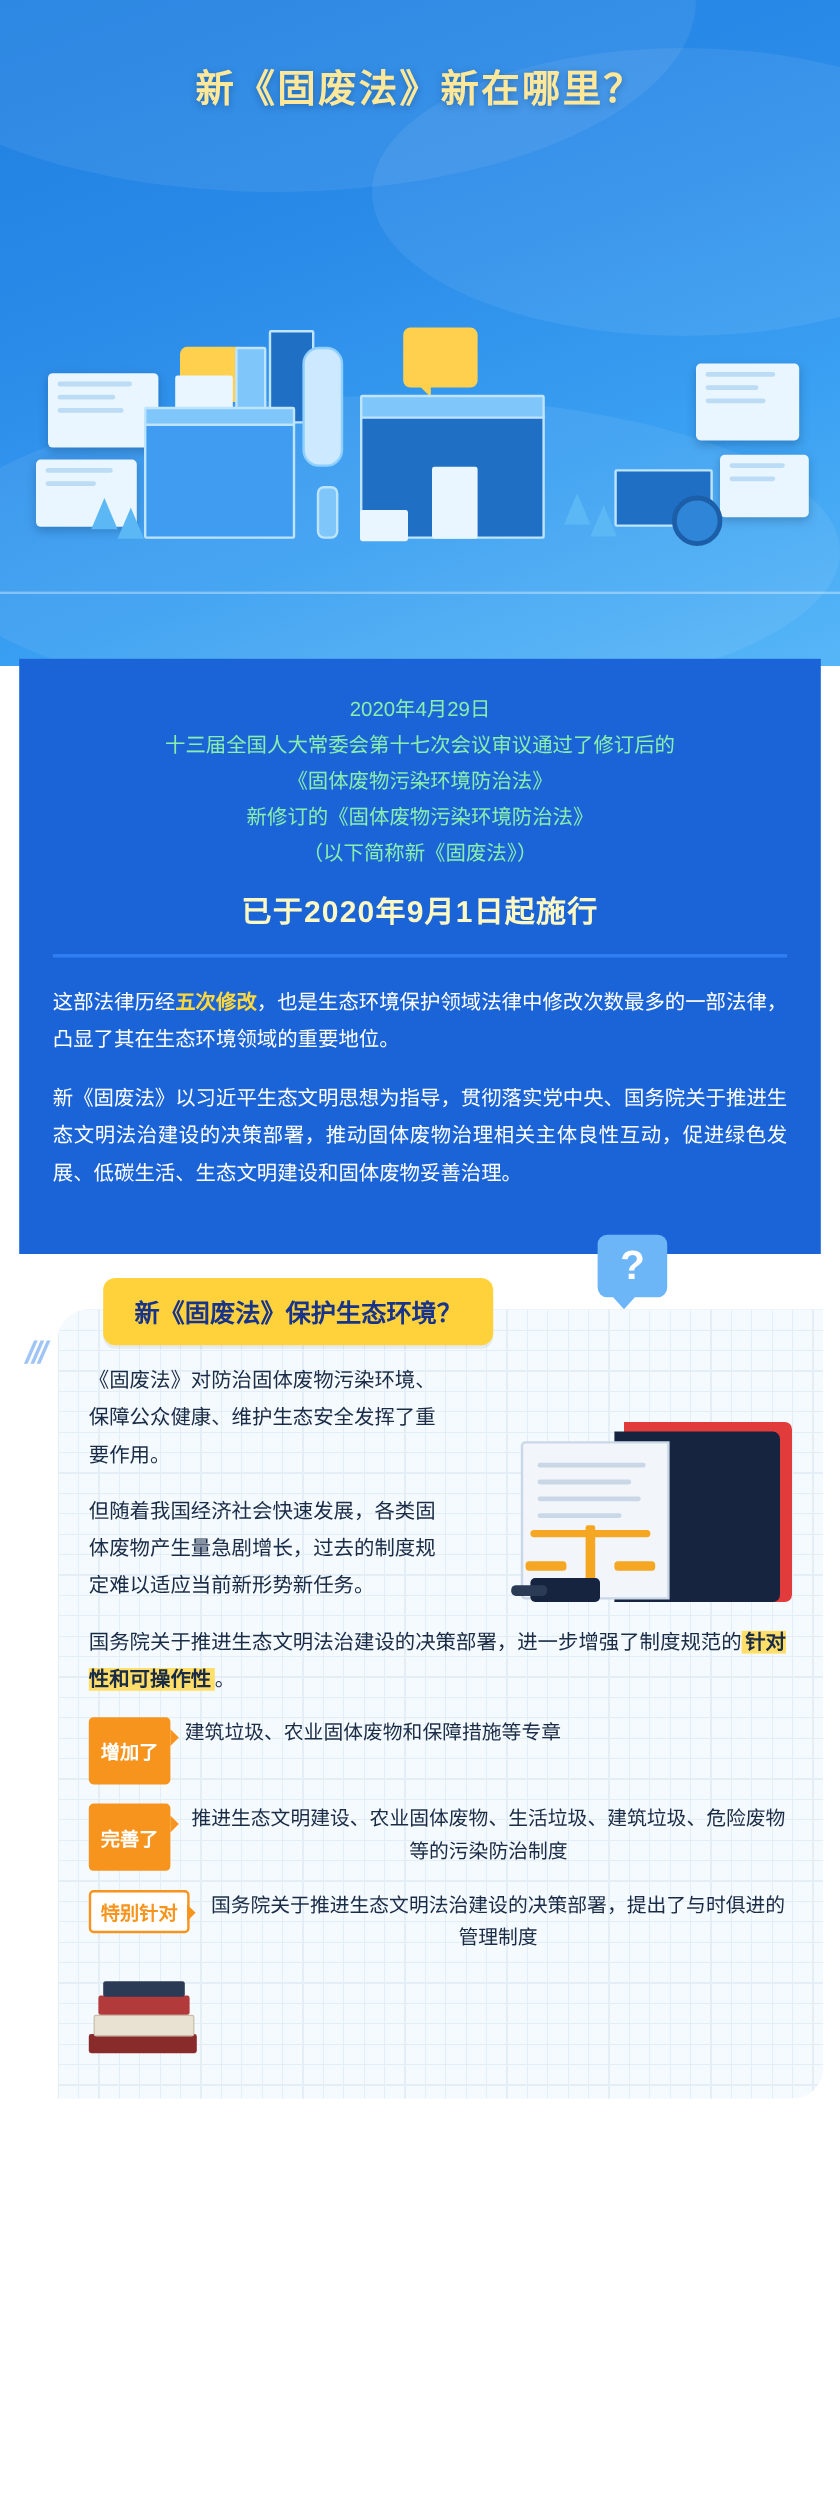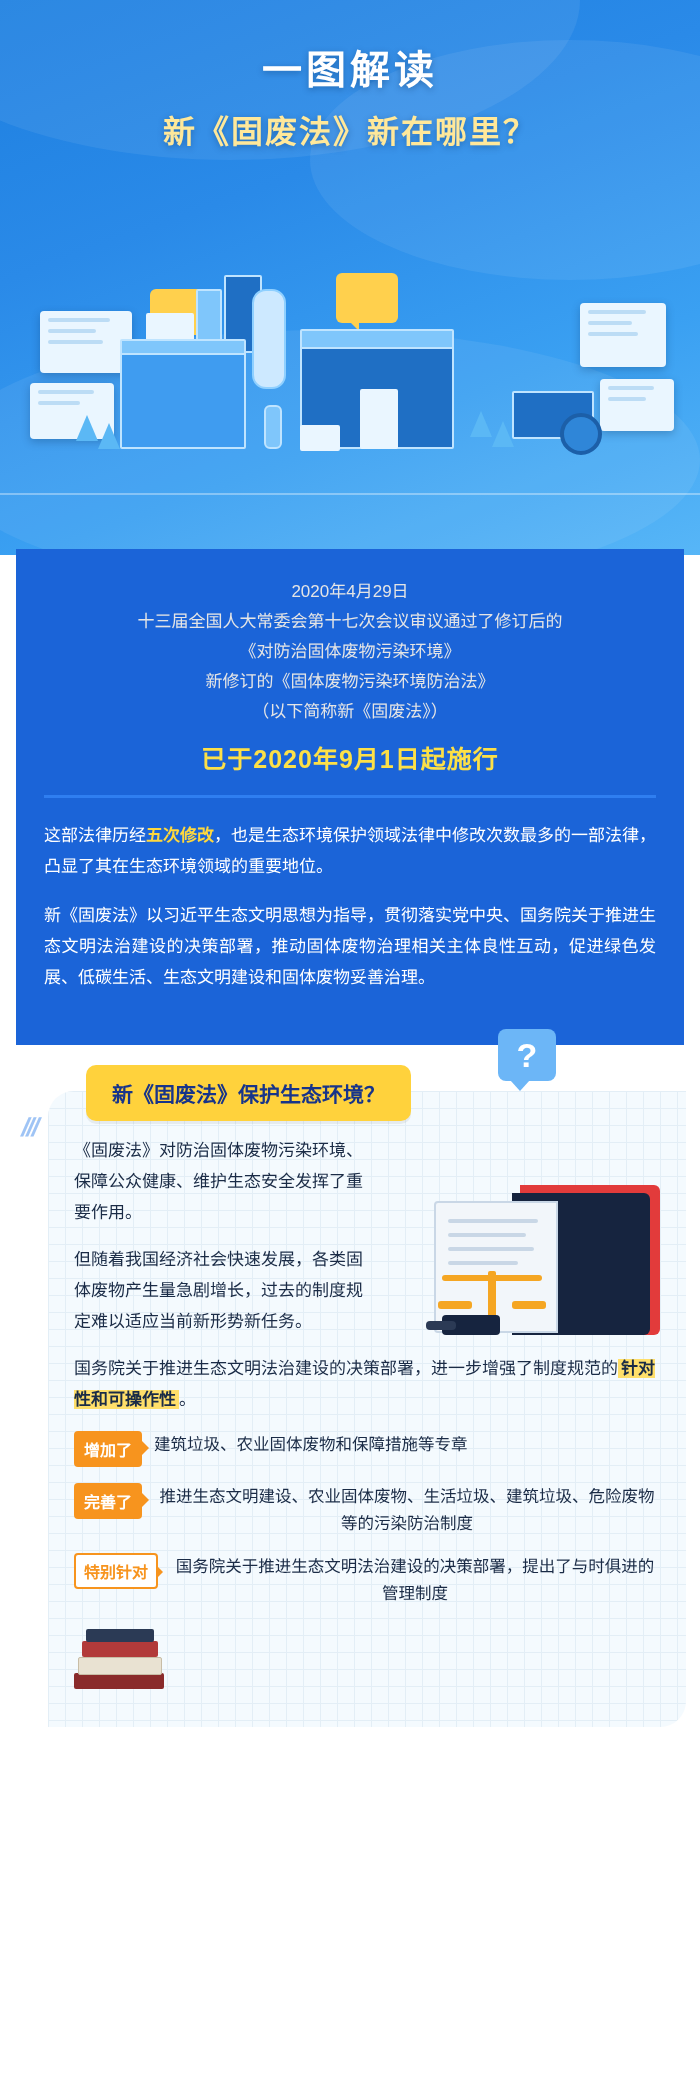--- a/index.html
+++ b/index.html
@@ -79,25 +79,25 @@
     position:relative;
     margin:0 16px;
     margin-top:-6px;
     background:#1b64d8;
     padding:28px 28px 34px 28px;
     color:#ffffff;
     box-sizing:border-box;
     width:668px;
   }
   .panel .ctext{
-    text-align:center;font-size:17px;line-height:30px;color:#e5e5e5;
+    text-align:center;font-size:17px;line-height:30px;color:#86efac;
   }
   .panel .hl{
     text-align:center;margin-top:12px;
-    font-size:25px;font-weight:bold;color:#fde047;letter-spacing:1px;
+    font-size:25px;font-weight:bold;color:#fef9c3;letter-spacing:1px;
   }
   .divider{
     height:3px;background:#2f7ef0;margin:20px 0 22px 0;
   }
   .para{
     font-size:17px;line-height:31px;color:#ffffff;margin:0 0 18px 0;
     text-align:justify;
   }
   .para .y{color:#ffd83d;font-weight:bold;}
   .slashes{
@@ -152,21 +152,21 @@
   }
   .bk{position:absolute;border-radius:3px;}
   .scale-base{position:absolute;background:#f5a623;border-radius:2px;}
   .pan{position:absolute;background:#f5a623;height:6px;border-radius:3px;}
 
   
   .tagrow{display:flex;align-items:flex-start;margin-bottom:16px;}
   .tag{
     flex:0 0 auto;
     background:#f7941e;color:#ffffff;font-size:16px;font-weight:bold;
-    padding:6px 10px;border-radius:4px;margin-right:12px;
+    padding:16px 10px;border-radius:4px;margin-right:12px;
     position:relative;white-space:nowrap;
   }
   .tag:after{
     content:"";position:absolute;right:-7px;top:10px;
     border-top:7px solid transparent;border-bottom:7px solid transparent;
     border-left:7px solid #f7941e;
   }
   .tag.w{background:#ffffff;color:#f7941e;border:2px solid #f7941e;padding:4px 8px;}
   .tag.w:after{border-left-color:#f7941e;}
   .tagtxt{font-size:16.5px;line-height:27px;color:#1a2b46;text-align:center;}
@@ -179,21 +179,20 @@
 <body>
 
 <div class="page">
 
   <div class="hero">
     <div class="wave w1"></div>
     <div class="wave w2"></div>
     <div class="wave w3"></div>
 
     <div class="hero-title">
-      <div class="line1">一图解读</div>
       <div class="line2">新《固废法》新在哪里？</div>
     </div>
 
     <div class="city">
       <div class="ground"></div>
 
       <div class="card" style="left:40px;top:56px;width:92px;height:62px;">
         <div class="ln" style="width:62px"></div>
           <div class="ln" style="width:48px"></div>
           <div class="ln" style="width:55px"></div>
@@ -236,21 +235,21 @@
       <div class="wheel" style="left:560px;top:158px;width:34px;height:34px;"></div>
 
       <div class="blk light" style="left:264px;top:150px;width:14px;height:40px;border-radius:6px;"></div>
       <div class="blk white" style="left:300px;top:170px;width:36px;height:22px;"></div>
     </div>
   </div>
 
   <div class="panel">
     <div class="ctext">2020年4月29日</div>
     <div class="ctext">十三届全国人大常委会第十七次会议审议通过了修订后的</div>
-    <div class="ctext">《对防治固体废物污染环境》</div>
+    <div class="ctext">《固体废物污染环境防治法》</div>
     <div class="ctext">新修订的《固体废物污染环境防治法》</div>
     <div class="ctext">（以下简称新《固废法》）</div>
     <div class="hl">已于2020年9月1日起施行</div>
 
     <div class="divider"></div>
 
     <p class="para">
       <span>这部法律历经</span><span class="y">五次修改</span><span>，也是生态环境保护领域法律中修改次数最多的一部法律，凸显了其在生态环境领域的重要地位。</span>
     </p>
     <p class="para">新《固废法》以习近平生态文明思想为指导，贯彻落实党中央、国务院关于推进生态文明法治建设的决策部署，推动固体废物治理相关主体良性互动，促进绿色发展、低碳生活、生态文明建设和固体废物妥善治理。</p>

